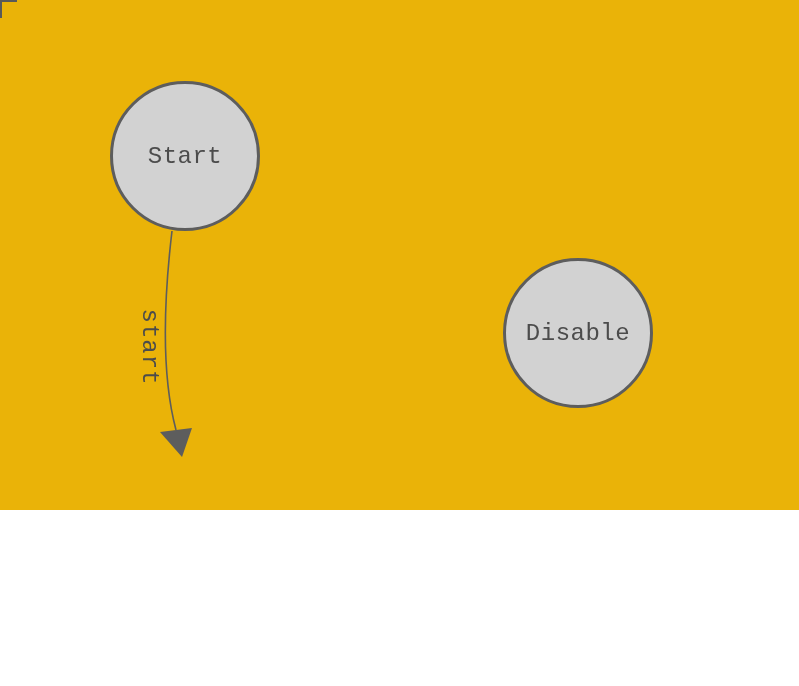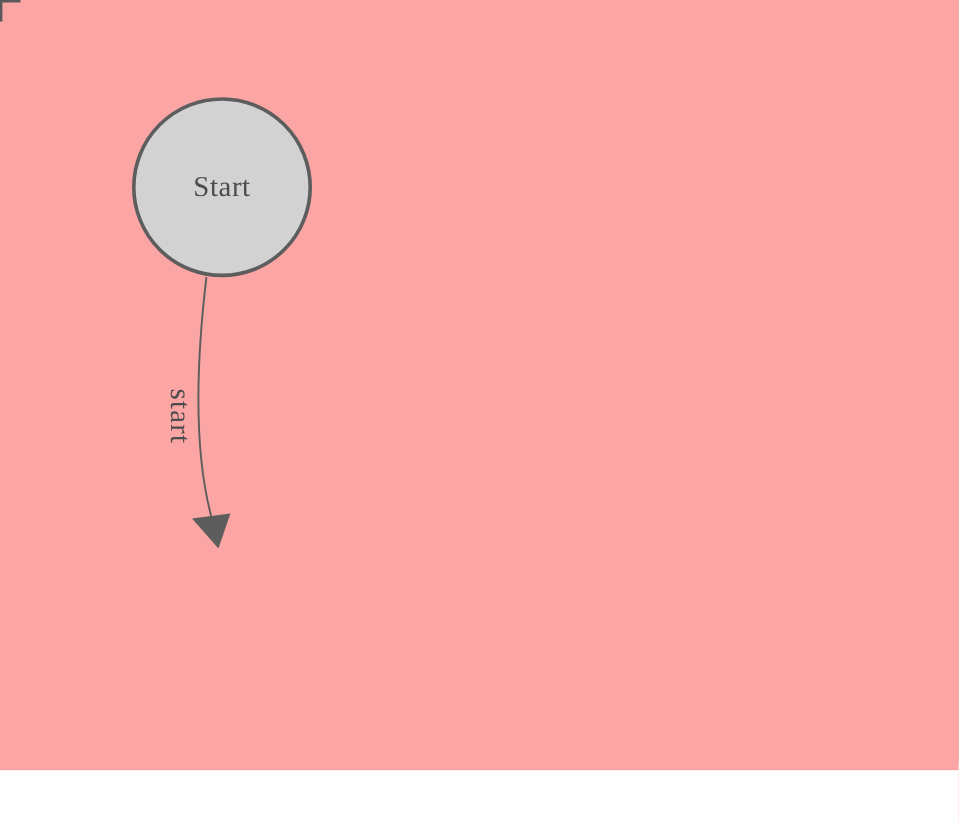--- a/index.html
+++ b/index.html
@@ -3,24 +3,24 @@
 <meta charset="utf-8">
 <style>
   html, body {
     margin: 0;
     padding: 0;
     background: #ffffff;
   }
   .canvas {
     position: relative;
     width: 799px;
-    height: 642px;
-    background: #fca5a5;
+    height: 510px;
+    background: #eab308;
     overflow: hidden;
-    font-family: Liberation Serif, serif;
+    font-family: Liberation Mono, monospace;
   }
   .edge-layer {
     position: absolute;
     left: 0;
     top: 0;
     width: 799px;
     height: 686px;
     pointer-events: none;
   }
   .edge-layer .hit { pointer-events: stroke; }
@@ -70,16 +70,19 @@
     <path class="hit" d="M 172 231 C 165 290 160 370 176 430" fill="none" stroke="#5d5d5d" stroke-width="1.6"></path>
 
     <polygon points="160,432 192,428 182,457" fill="#5d5d5d" stroke="none"></polygon>
   </svg>
 
   <div class="node node-start">
     <span class="node-label">Start</span>
   </div>
 
 
+  <div class="node node-disable">
+    <span class="node-label">Disable</span>
+  </div>
 
   <div class="edge-label">start</div>
 
 </div>
 
 </body></html>

